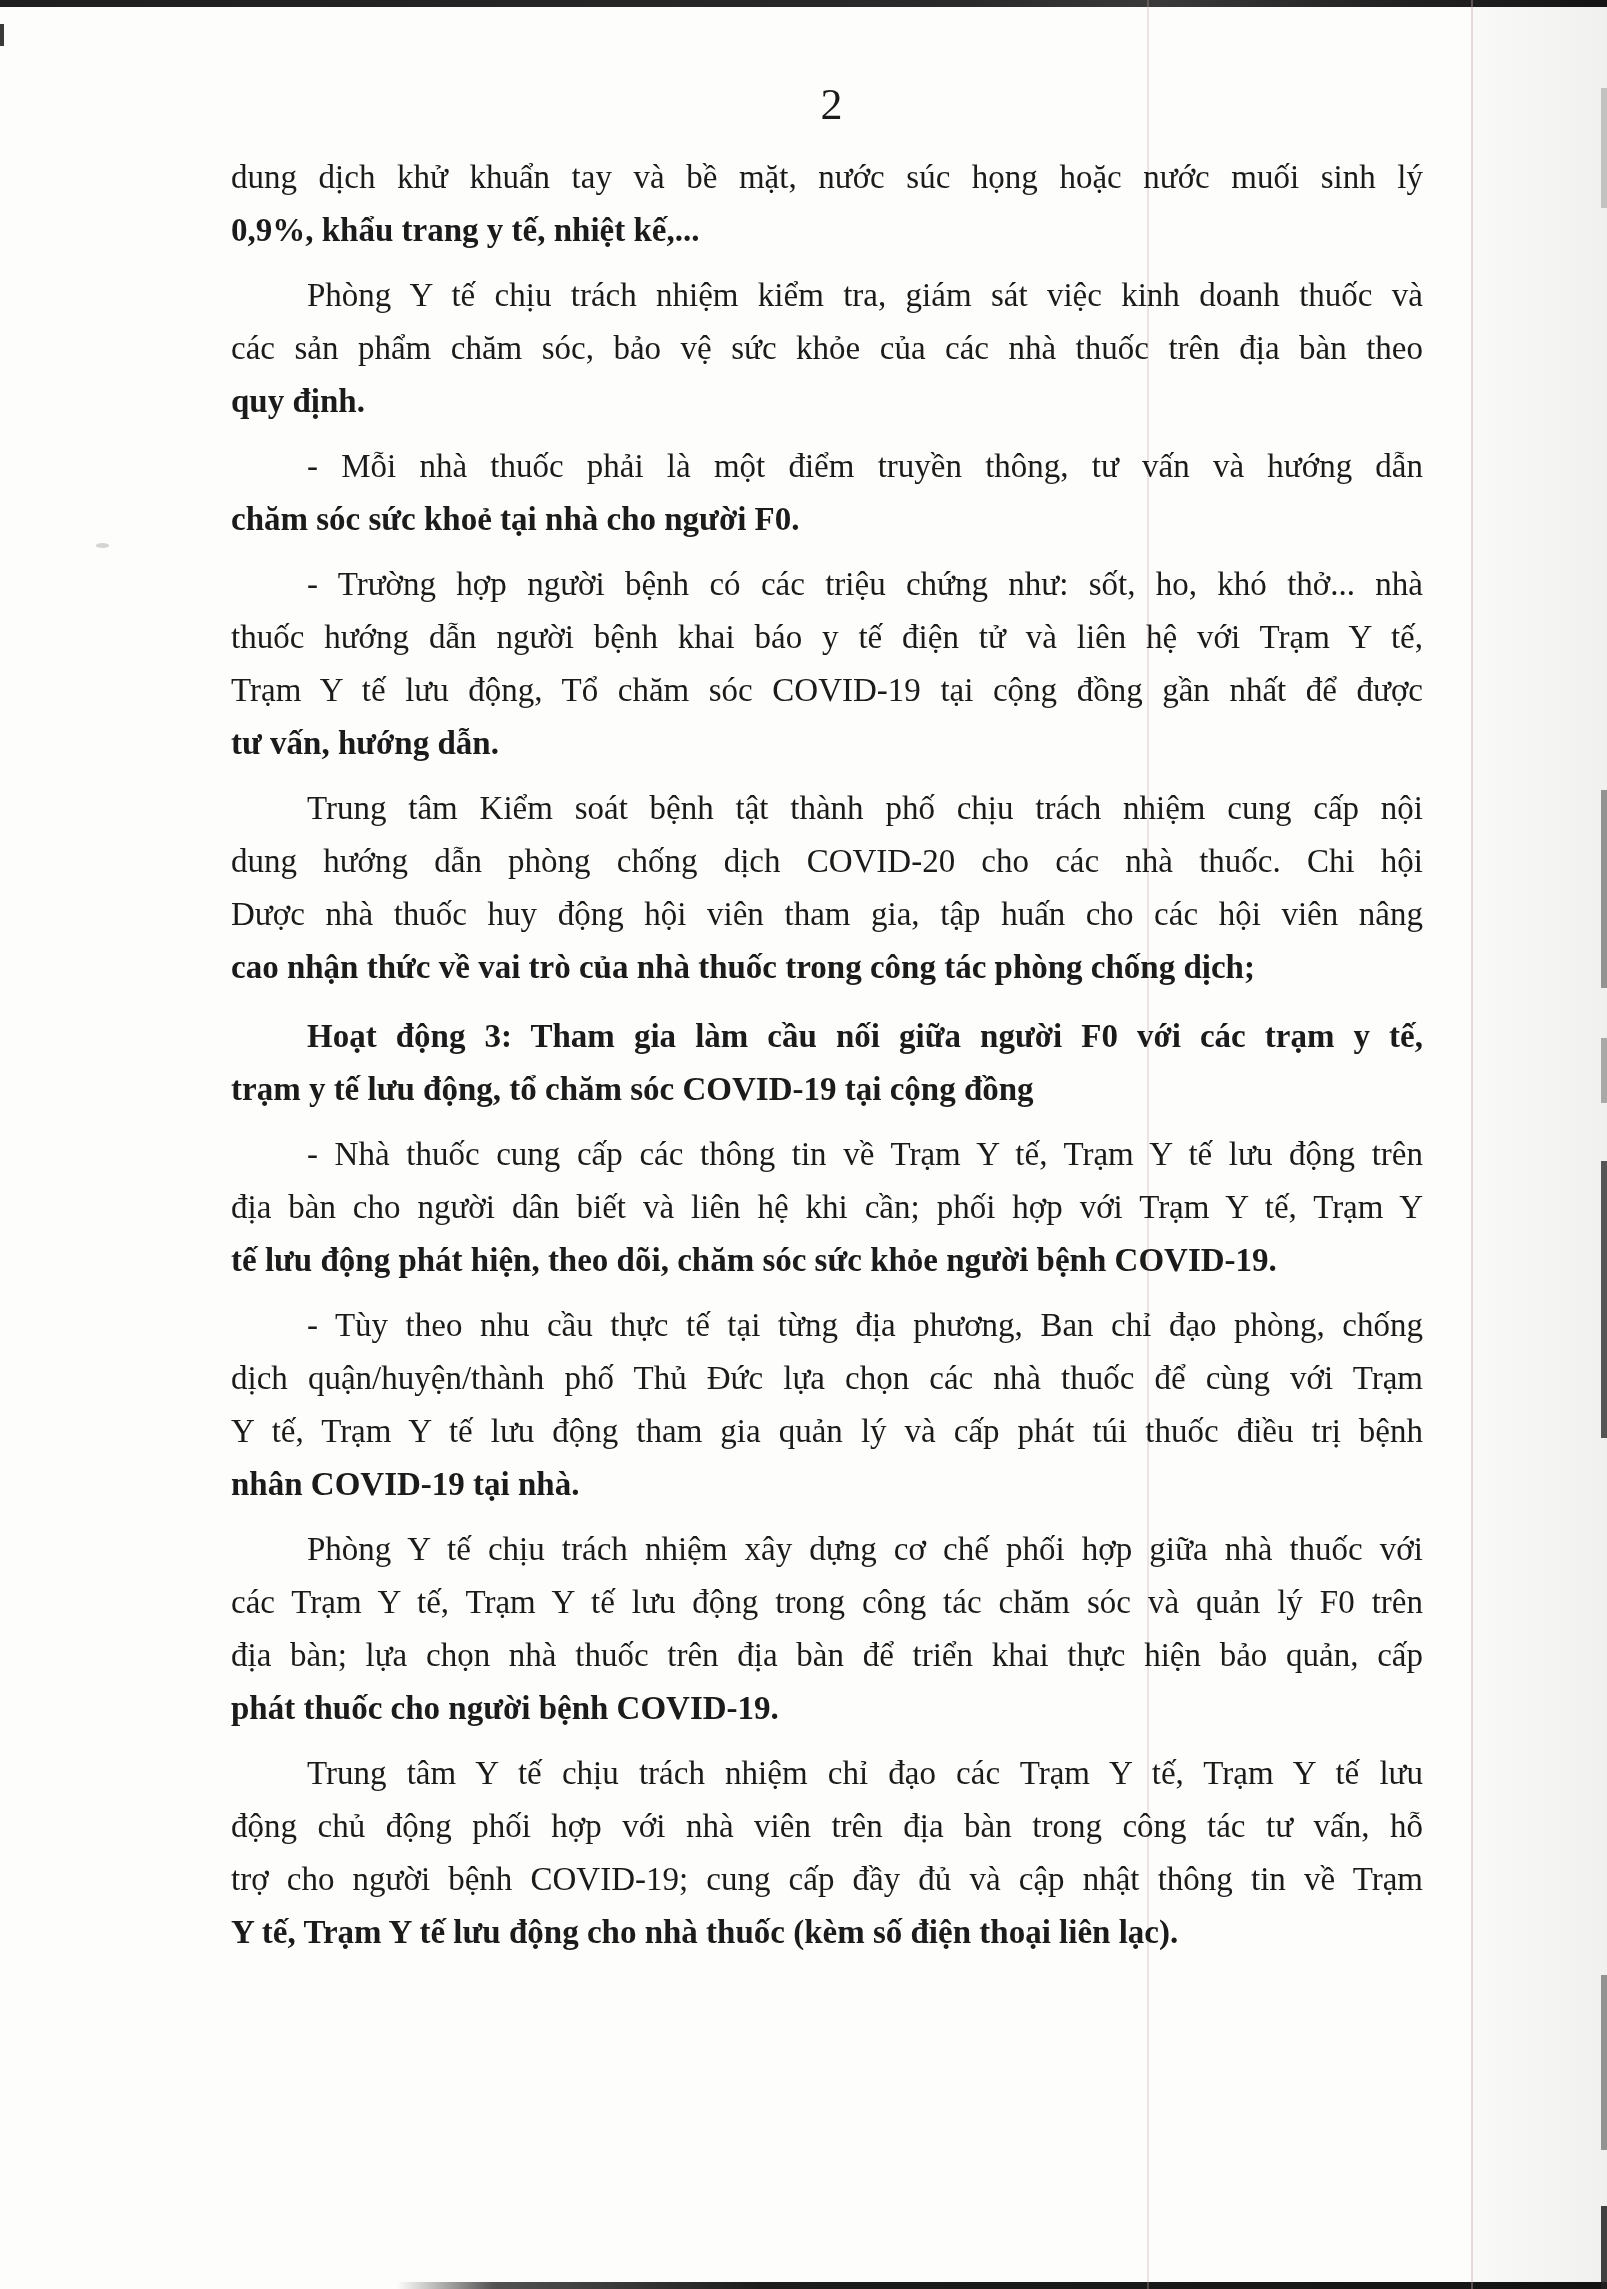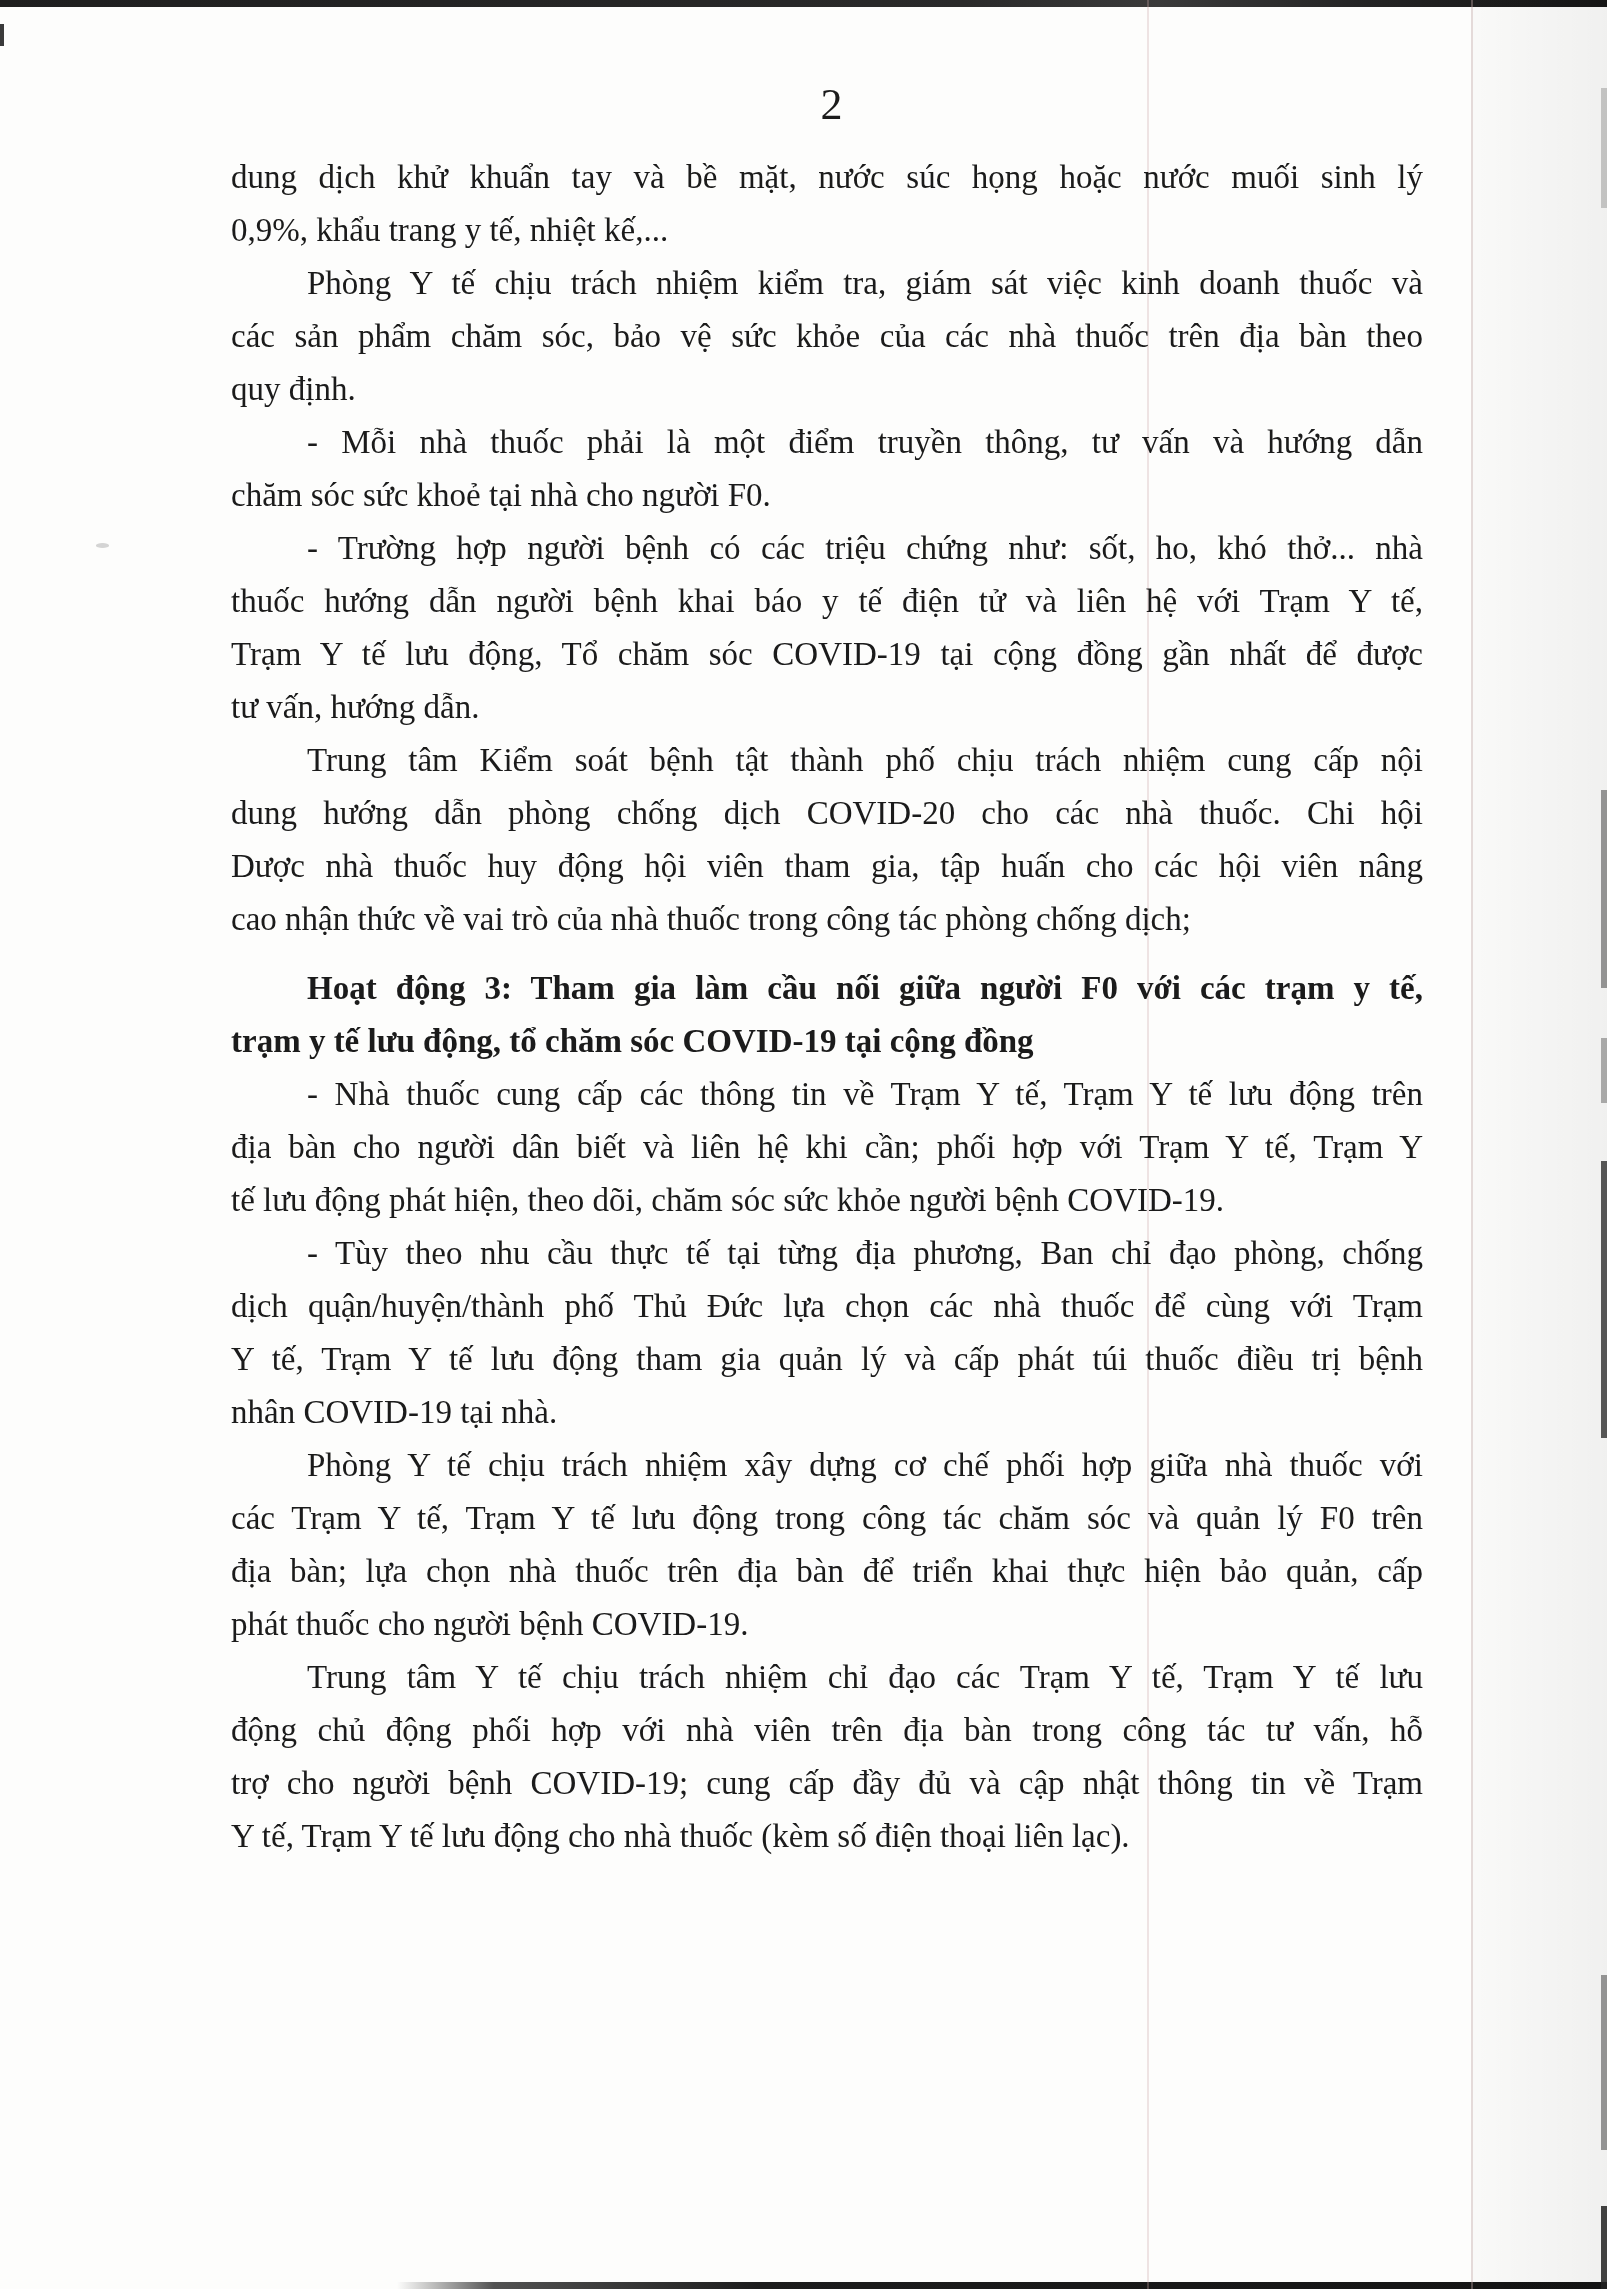--- a/index.html
+++ b/index.html
@@ -70,34 +70,34 @@
     line-height: 1.0;
     text-align: center;
     letter-spacing: 0;
   }
   
   .text-column {
     position: absolute;
     left: 231px; top: 151px;
     width: 1192px;
   }
-  .block { }
+  .block { margin-top: 12px; }
   .block:first-child { margin-top: 0; }
   .block.heading { font-weight: bold; margin-top: 15.7px; }
   .line {
     font-size: 33px;
     line-height: 53px;
     height: 53px;
     text-align: justify;
     text-align-last: justify;
     white-space: normal;
     overflow: visible;
   }
   .line.first-indent { padding-left: 76px; }
-  .line.last { text-align-last: left; }
+  .line.last { text-align-last: left; font-weight: bold; }
 </style>
 </head>
 <body>
 
 <div class="scan-page">
 
   <div class="edge-top"></div>
   <div class="edge-bottom"></div>
   <div class="corner-mark"></div>
   <div class="right-shade"></div>

